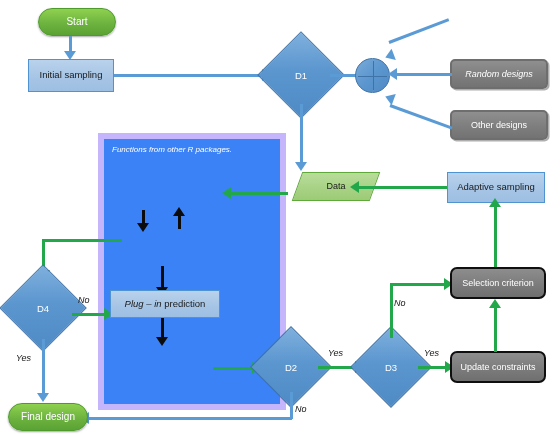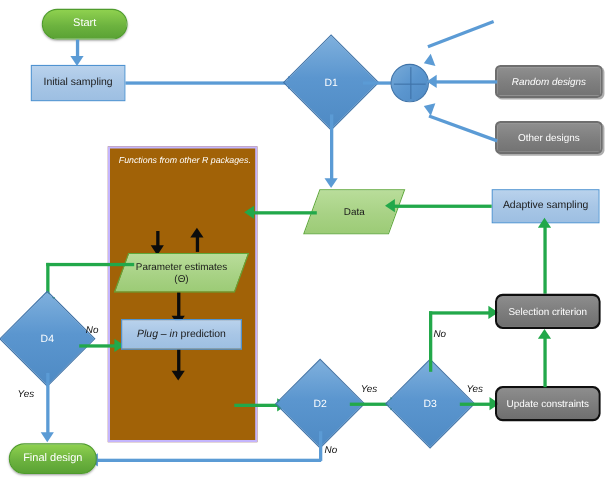--- a/index.html
+++ b/index.html
@@ -54,21 +54,21 @@
     border:1.5px solid #5fa83a;
     transform:skewX(-20deg);
   }
   .para .plabel{
     position:absolute;inset:0;display:flex;align-items:center;justify-content:center;
     color:#1a1a1a;font-size:9px;text-align:center;line-height:1.25;z-index:2;
   }
 
   
   .panel{
-    position:absolute;background:#a16207;border:2px solid #c4b5fd;
+    position:absolute;background:#3b82f6;border:6px solid #c4b5fd;padding-left:44px;
   }
   .panel-caption{
     position:absolute;color:#ffffff;font-size:8px;font-style:italic;
     left:8px;top:6px;white-space:nowrap;
   }
 
   
   .ln{position:absolute;}
   .h{height:3px;}
   .v{width:3px;}
@@ -139,21 +139,21 @@
 
   <div class="node box-grey" style="left:450px;top:110px;width:98px;height:30px;">
     <span>Other designs</span>
   </div>
   <div class="ln blue" style="left:390px;top:104px;width:66px;height:3px;transform-origin:left center;transform:rotate(20deg);"></div>
   <div class="arw arw-l blue-a" style="left:385px;top:92px;transform:rotate(20deg);"></div>
 
   <div class="ln v blue" style="left:300px;top:104px;height:60px;"></div>
   <div class="arw arw-d blue-a" style="left:295px;top:162px;"></div>
 
-  <div class="para" style="left:283px;top:172px;width:78px;height:41px;">
+  <div class="para" style="left:297px;top:172px;width:78px;height:29px;">
     <div class="pshape"></div>
     <div class="plabel">Data</div>
   </div>
 
   <div class="node proc-blue" style="left:447px;top:172px;width:98px;height:31px;">
     <span>Adaptive sampling</span>
   </div>
 
   <div class="ln h green" style="left:357px;top:186px;width:90px;"></div>
   <div class="arw arw-l green-a" style="left:350px;top:181px;"></div>
@@ -167,24 +167,20 @@
 
   <div class="ln h green" style="left:230px;top:192px;width:58px;"></div>
   <div class="arw arw-l green-a" style="left:222px;top:187px;"></div>
 
 
   <div class="ln v black" style="left:142px;top:210px;height:16px;"></div>
   <div class="arw arw-d black-a" style="left:137px;top:223px;"></div>
   <div class="ln v black" style="left:178px;top:213px;height:16px;"></div>
   <div class="arw arw-u black-a" style="left:173px;top:207px;"></div>
 
-  <div class="para" style="left:110px;top:230px;width:110px;height:36px;">
-    <div class="pshape"></div>
-    <div class="plabel" style="font-style:normal;padding:0 10px;">Parameter estimates (Θ)</div>
-  </div>
 
   <div class="ln v black" style="left:161px;top:266px;height:24px;"></div>
   <div class="arw arw-d black-a" style="left:156px;top:287px;"></div>
 
   <div class="ln h green" style="left:42px;top:239px;width:80px;"></div>
   <div class="ln v green" style="left:42px;top:239px;height:34px;"></div>
   <div class="arw arw-d green-a" style="left:38px;top:270px;"></div>
 
   <div class="diamond" style="left:12px;top:277px;width:62px;height:62px;">
     <div class="dshape"></div>

